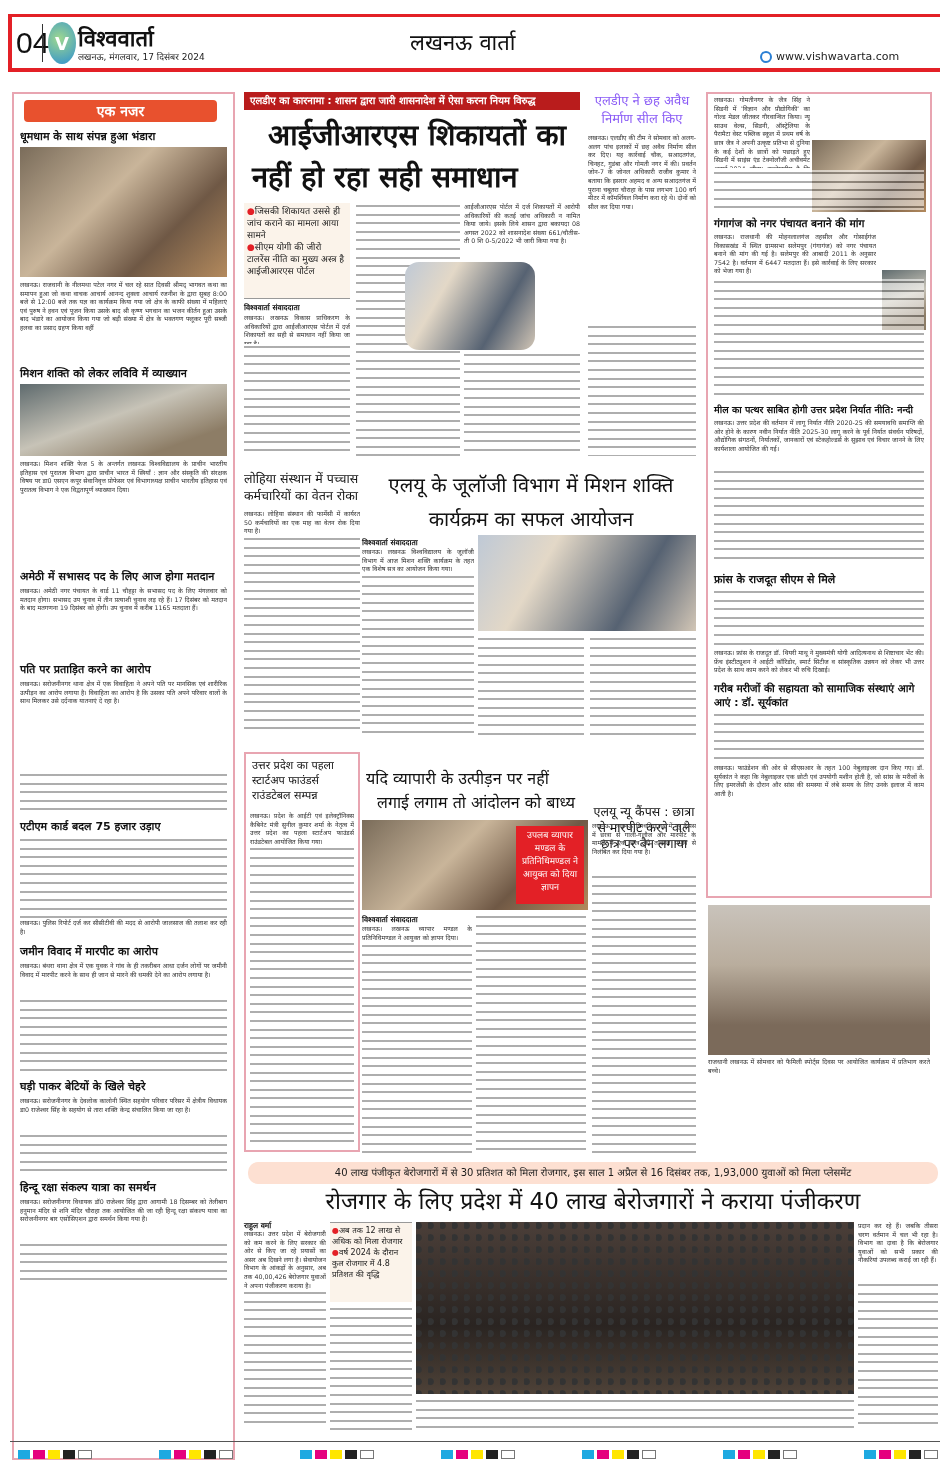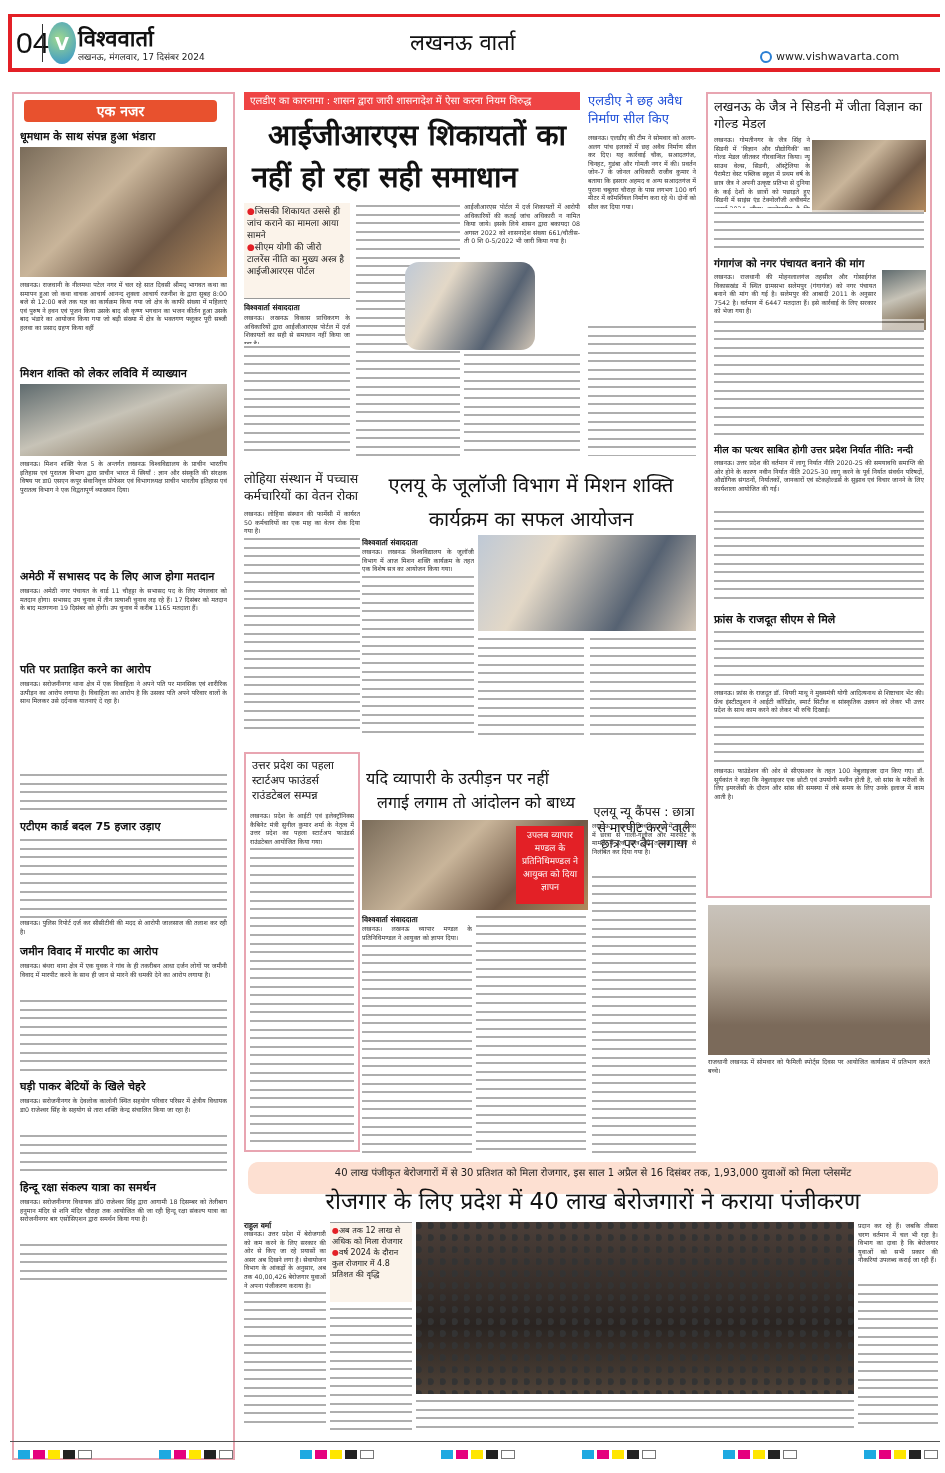--- a/index.html
+++ b/index.html
@@ -17,21 +17,21 @@
   .ie-icon { width: 12px; height: 12px; border-radius: 50%; border: 2px solid #2a7fd4; display:inline-block; }
 
   .box { border: 2px solid #e8a5b1; background: #fff; }
   .hd { font-weight: bold; color: #111; }
   .txt { font-size: 6.3px; line-height: 8.6px; color: #333; text-align: justify; }
   .lines { background: repeating-linear-gradient(#fff 0 2px, #6b6b6b 2px 4px, #fff 4px 8.6px); opacity: .55; }
   .photo { background: linear-gradient(135deg, #7a6c5a, #c9b59a 40%, #6f5845 70%, #b38a5d); }
   .photo2 { background: linear-gradient(160deg, #5f6b6e, #c7c3b7 45%, #8d7d66 80%); }
   .photo3 { background: linear-gradient(120deg, #bfc9d6, #e3d8c7 30%, #566272 70%, #d2c6b6); }
   .photo-crowd { background: radial-gradient(circle at 20% 30%, #333 0 3px, transparent 4px) 0 0/12px 12px, linear-gradient(180deg, #4b3f39, #2a2421 60%, #4e4238); }
-  .red-bar { background: #ef4444; color: #fff; font-weight: normal; }
+  .red-bar { background: #b91c1c; color: #fff; font-weight: bold; }
   .ek-najar { background: #e8512e; color: #fff; font-weight: bold; border-radius: 4px; text-align:center; }
   .bullet { color: #e32026; }
   .pink-bar { background: #fde0d2; border-radius: 10px; }
   .rule { background: #555; }
   .color-bar { display:flex; gap:3px; align-items:center; }
   .sw { width: 12px; height: 9px; display:inline-block; }
   .reg { width: 14px; height: 9px; border: 1px solid #777; display:inline-block; }
 </style>
 </head>
 <body>
@@ -94,43 +94,43 @@
   <div><span class="bullet">●</span><span>सीएम योगी की जीरो टालरेंस नीति का मुख्य अस्त्र है आईजीआरएस पोर्टल</span></div>
 </div>
 <div class="abs hd" style="left:244px;top:302px;font-size:7.5px;">विश्ववार्ता संवाददाता</div>
 <div class="abs txt" style="left:244px;top:314px;width:106px;height:30px;overflow:hidden;">लखनऊ। लखनऊ विकास प्राधिकरण के अधिकारियों द्वारा आईजीआरएस पोर्टल में दर्ज शिकायतों का सही से समाधान नहीं किया जा रहा है।</div>
 <div class="abs lines" style="left:244px;top:344px;width:106px;height:112px;"></div>
 <div class="abs lines" style="left:356px;top:203px;width:104px;height:253px;"></div>
 <div class="abs txt" style="left:464px;top:203px;width:116px;height:44px;overflow:hidden;">आईजीआरएस पोर्टल में दर्ज शिकायतों में आरोपी अधिकारियों की कतई जांच अधिकारी न नामित किया जाये। इसके लिये शासन द्वारा बकायदा 08 अगस्त 2022 को शासनादेश संख्या 661/चौतीस-ती 0 शि 0-5/2022 भी जारी किया गया है।</div>
 <div class="abs photo3" style="left:405px;top:262px;width:130px;height:88px;border-radius:14px;"></div>
 <div class="abs lines" style="left:464px;top:352px;width:116px;height:104px;"></div>
 
-<div class="abs" style="left:588px;top:92px;width:108px;font-size:13px;line-height:18px;color:#1d4ed8;">एलडीए ने छह अवैध निर्माण सील किए</div>
+<div class="abs" style="left:588px;top:92px;width:108px;font-size:13px;line-height:18px;text-align:center;color:#8b5cf6;">एलडीए ने छह अवैध निर्माण सील किए</div>
 <div class="abs txt" style="left:588px;top:134px;width:108px;height:190px;overflow:hidden;">लखनऊ। एलडीए की टीम ने सोमवार को अलग-अलग पांच इलाकों में छह अवैध निर्माण सील कर दिए। यह कार्रवाई चौक, सआदतगंज, चिनहट, गुडंबा और गोमती नगर में की। प्रवर्तन जोन-7 के जोनल अधिकारी राजीव कुमार ने बताया कि इसरार अहमद व अन्य सआदतगंज में पुराना चबूतरा चौराहा के पास लगभग 100 वर्ग मीटर में कॉमर्शियल निर्माण करा रहे थे। दोनों को सील कर दिया गया।</div>
 <div class="abs lines" style="left:588px;top:324px;width:108px;height:132px;"></div>
 
 <div class="abs box" style="left:706px;top:92px;width:226px;height:806px;">
-  <div style="font-size:13px;line-height:17px;margin:4px 6px;color:#111;">लखनऊ के जैत्र ने सिडनी में जीता विज्ञान का गोल्ड मेडल</div>
   <div class="abs photo" style="left:104px;top:46px;width:114px;height:72px;"></div>
   <div class="txt" style="margin:2px 6px;width:96px;height:72px;overflow:hidden;">लखनऊ। गोमतीनगर के जैत्र सिंह ने सिडनी में 'विज्ञान और प्रौद्योगिकी' का गोल्ड मेडल जीतकर गौरवान्वित किया। न्यू साउथ वेल्स, सिडनी, ऑस्ट्रेलिया के पैरामैटा वेस्ट पब्लिक स्कूल में प्रथम वर्ष के छात्र जैत्र ने अपनी उत्कृष्ट प्रतिभा से दुनिया के कई देशों के छात्रों को पछाड़ते हुए सिडनी में साइंस एंड टेक्नोलॉजी अचीवमेंट अवार्ड-2024 जीता। उल्लेखनीय है कि जैत्र गोमती नगर निवासी सौरभ सिंह और दीपिका के पुत्र और वरिष्ठ पर्यावरण वैज्ञानिक डॉ. भरत राज सिंह के प्रपौत्र हैं। जैत्र के पापा-मम्मी सौरभ सिंह और दीपिका आस्ट्रेलिया में रहकर जॉब करते हैं।</div>
   <div class="lines" style="margin:0 6px;height:40px;"></div>
 
   <div class="hd" style="font-size:10.5px;margin:6px 6px 3px;">गंगागंज को नगर पंचायत बनाने की मांग</div>
   <div class="abs photo2" style="left:174px;top:176px;width:44px;height:60px;"></div>
   <div class="txt" style="margin:0 6px;width:162px;height:46px;overflow:hidden;">लखनऊ। राजधानी की मोहनलालगंज तहसील और गोसाईगंज विकासखंड में स्थित ग्रामसभा सलेमपुर (गंगागंज) को नगर पंचायत बनाने की मांग की गई है। सलेमपुर की आबादी 2011 के अनुसार 7542 है। वर्तमान में 6447 मतदाता हैं। इसे कार्रवाई के लिए सरकार को भेजा गया है।</div>
   <div class="lines" style="margin:0 6px;height:118px;"></div>
 
   <div class="hd" style="font-size:9.5px;margin:6px 6px 3px;">मील का पत्थर साबित होगी उत्तर प्रदेश निर्यात नीति: नन्दी</div>
   <div class="txt" style="margin:0 6px;height:50px;overflow:hidden;">लखनऊ। उत्तर प्रदेश की वर्तमान में लागू निर्यात नीति 2020-25 की समयावधि समाप्ति की ओर होने के कारण नवीन निर्यात नीति 2025-30 लागू करने के पूर्व निर्यात संवर्धन परिषदों, औद्योगिक संगठनों, निर्यातकों, जानकारों एवं स्टेकहोल्डर्स के सुझाव एवं विचार जानने के लिए कार्यशाला आयोजित की गई।</div>
   <div class="lines" style="margin:0 6px;height:96px;"></div>
 
   <div class="hd" style="font-size:11px;margin:6px 6px 3px;">फ्रांस के राजदूत सीएम से मिले</div>
   <div class="lines" style="margin:0 6px;height:60px;"></div>
   <div class="txt" style="margin:0 6px;height:26px;overflow:hidden;">लखनऊ। फ्रांस के राजदूत डॉ. थियरी माथू ने मुख्यमंत्री योगी आदित्यनाथ से शिष्टाचार भेंट की। फ्रेंच इंस्टीट्यूशन ने आईटी कॉरिडोर, स्मार्ट सिटीज व सांस्कृतिक उन्नयन को लेकर भी उत्तर प्रदेश के साथ काम करने को लेकर भी रुचि दिखाई।</div>
 
+  <div class="hd" style="font-size:10.5px;line-height:14px;margin:6px 6px 3px;">गरीब मरीजों की सहायता को सामाजिक संस्थाएं आगे आएं : डॉ. सूर्यकांत</div>
   <div class="lines" style="margin:0 6px;height:52px;"></div>
   <div class="txt" style="margin:0 6px;height:40px;overflow:hidden;">लखनऊ। फाउंडेशन की ओर से सीएसआर के तहत 100 नेबुलाइजर दान किए गए। डॉ. सूर्यकांत ने कहा कि नेबुलाइजर एक छोटी एवं उपयोगी मशीन होती है, जो सांस के मरीजों के लिए इमरजेंसी के दौरान और सांस की समस्या में लंबे समय के लिए उनके इलाज में काम आती है।</div>
 </div>
 <div class="abs photo-crowd" style="left:708px;top:905px;width:222px;height:150px;background:linear-gradient(180deg,#c9c3bb,#b9ad9d 40%,#7b6a5a 80%);"></div>
 <div class="abs txt" style="left:708px;top:1058px;width:222px;height:36px;overflow:hidden;">राजधानी लखनऊ में सोमवार को फैमिली स्पोर्ट्स दिवस पर आयोजित कार्यक्रम में प्रतिभाग करते बच्चे।</div>
 
 <div class="abs" style="left:244px;top:470px;width:116px;font-size:12.5px;line-height:17px;color:#111;">लोहिया संस्थान में पच्चास कर्मचारियों का वेतन रोका</div>
 <div class="abs txt" style="left:244px;top:510px;width:116px;height:26px;overflow:hidden;">लखनऊ। लोहिया संस्थान की फार्मेसी में कार्यरत 50 कर्मचारियों का एक माह का वेतन रोक दिया गया है।</div>
 <div class="abs lines" style="left:244px;top:536px;width:116px;height:200px;"></div>
 
@@ -154,21 +154,21 @@
 <div class="abs" style="left:516px;top:826px;width:68px;height:78px;background:#e32026;color:#fff;font-size:9px;line-height:13px;text-align:center;padding-top:3px;">उपलब व्यापार मण्डल के प्रतिनिधिमण्डल ने आयुक्त को दिया ज्ञापन</div>
 <div class="abs hd" style="left:362px;top:914px;font-size:7.5px;">विश्ववार्ता संवाददाता</div>
 <div class="abs txt" style="left:362px;top:925px;width:110px;height:18px;overflow:hidden;">लखनऊ। लखनऊ व्यापार मण्डल के प्रतिनिधिमण्डल ने आयुक्त को ज्ञापन दिया।</div>
 <div class="abs lines" style="left:362px;top:943px;width:110px;height:210px;"></div>
 <div class="abs lines" style="left:476px;top:914px;width:110px;height:239px;"></div>
 
 <div class="abs" style="left:592px;top:804px;width:104px;font-size:12.5px;line-height:16px;text-align:center;color:#111;">एलयू न्यू कैंपस : छात्रा से मारपीट करने वाले छात्र पर बैन लगाया</div>
 <div class="abs txt" style="left:592px;top:822px;width:104px;height:52px;overflow:hidden;">लखनऊ। लखनऊ विश्वविद्यालय में न्यू कैंपस में छात्रा से गाली-गलौज और मारपीट के मामले में एक छात्र को तत्काल प्रभाव से निलंबित कर दिया गया है।</div>
 <div class="abs lines" style="left:592px;top:874px;width:104px;height:279px;"></div>
 
-<div class="abs pink-bar" style="left:248px;top:1162px;width:690px;height:32px;font-size:10px;line-height:22px;text-align:center;white-space:nowrap;overflow:hidden;">40 लाख पंजीकृत बेरोजगारों में से 30 प्रतिशत को मिला रोजगार, इस साल 1 अप्रैल से 16 दिसंबर तक, 1,93,000 युवाओं को मिला प्लेसमेंट</div>
+<div class="abs pink-bar" style="left:248px;top:1162px;width:690px;height:22px;font-size:10px;line-height:22px;text-align:center;white-space:nowrap;overflow:hidden;">40 लाख पंजीकृत बेरोजगारों में से 30 प्रतिशत को मिला रोजगार, इस साल 1 अप्रैल से 16 दिसंबर तक, 1,93,000 युवाओं को मिला प्लेसमेंट</div>
 <div class="abs hd" style="left:248px;top:1186px;width:690px;font-size:23px;line-height:30px;text-align:center;font-weight:normal;">रोजगार के लिए प्रदेश में 40 लाख बेरोजगारों ने कराया पंजीकरण</div>
 <div class="abs hd" style="left:244px;top:1220px;font-size:7.5px;">राहुल वर्मा</div>
 <div class="abs txt" style="left:244px;top:1230px;width:82px;height:60px;overflow:hidden;">लखनऊ। उत्तर प्रदेश में बेरोजगारी को कम करने के लिए सरकार की ओर से किए जा रहे प्रयासों का असर अब दिखने लगा है। सेवायोजन विभाग के आंकड़ों के अनुसार, अब तक 40,00,426 बेरोजगार युवाओं ने अपना पंजीकरण कराया है।</div>
 <div class="abs lines" style="left:244px;top:1290px;width:82px;height:140px;"></div>
 <div class="abs" style="left:330px;top:1222px;width:82px;height:80px;background:#fbf3ea;border-top:1px solid #999;font-size:8px;line-height:11px;padding:2px;">
   <div><span class="bullet">●</span><span>अब तक 12 लाख से अधिक को मिला रोजगार</span></div>
   <div><span class="bullet">●</span><span>वर्ष 2024 के दौरान कुल रोजगार में 4.8 प्रतिशत की वृद्धि</span></div>
 </div>
 <div class="abs lines" style="left:330px;top:1306px;width:82px;height:124px;"></div>
 <div class="abs photo-crowd" style="left:416px;top:1222px;width:438px;height:172px;"></div>

